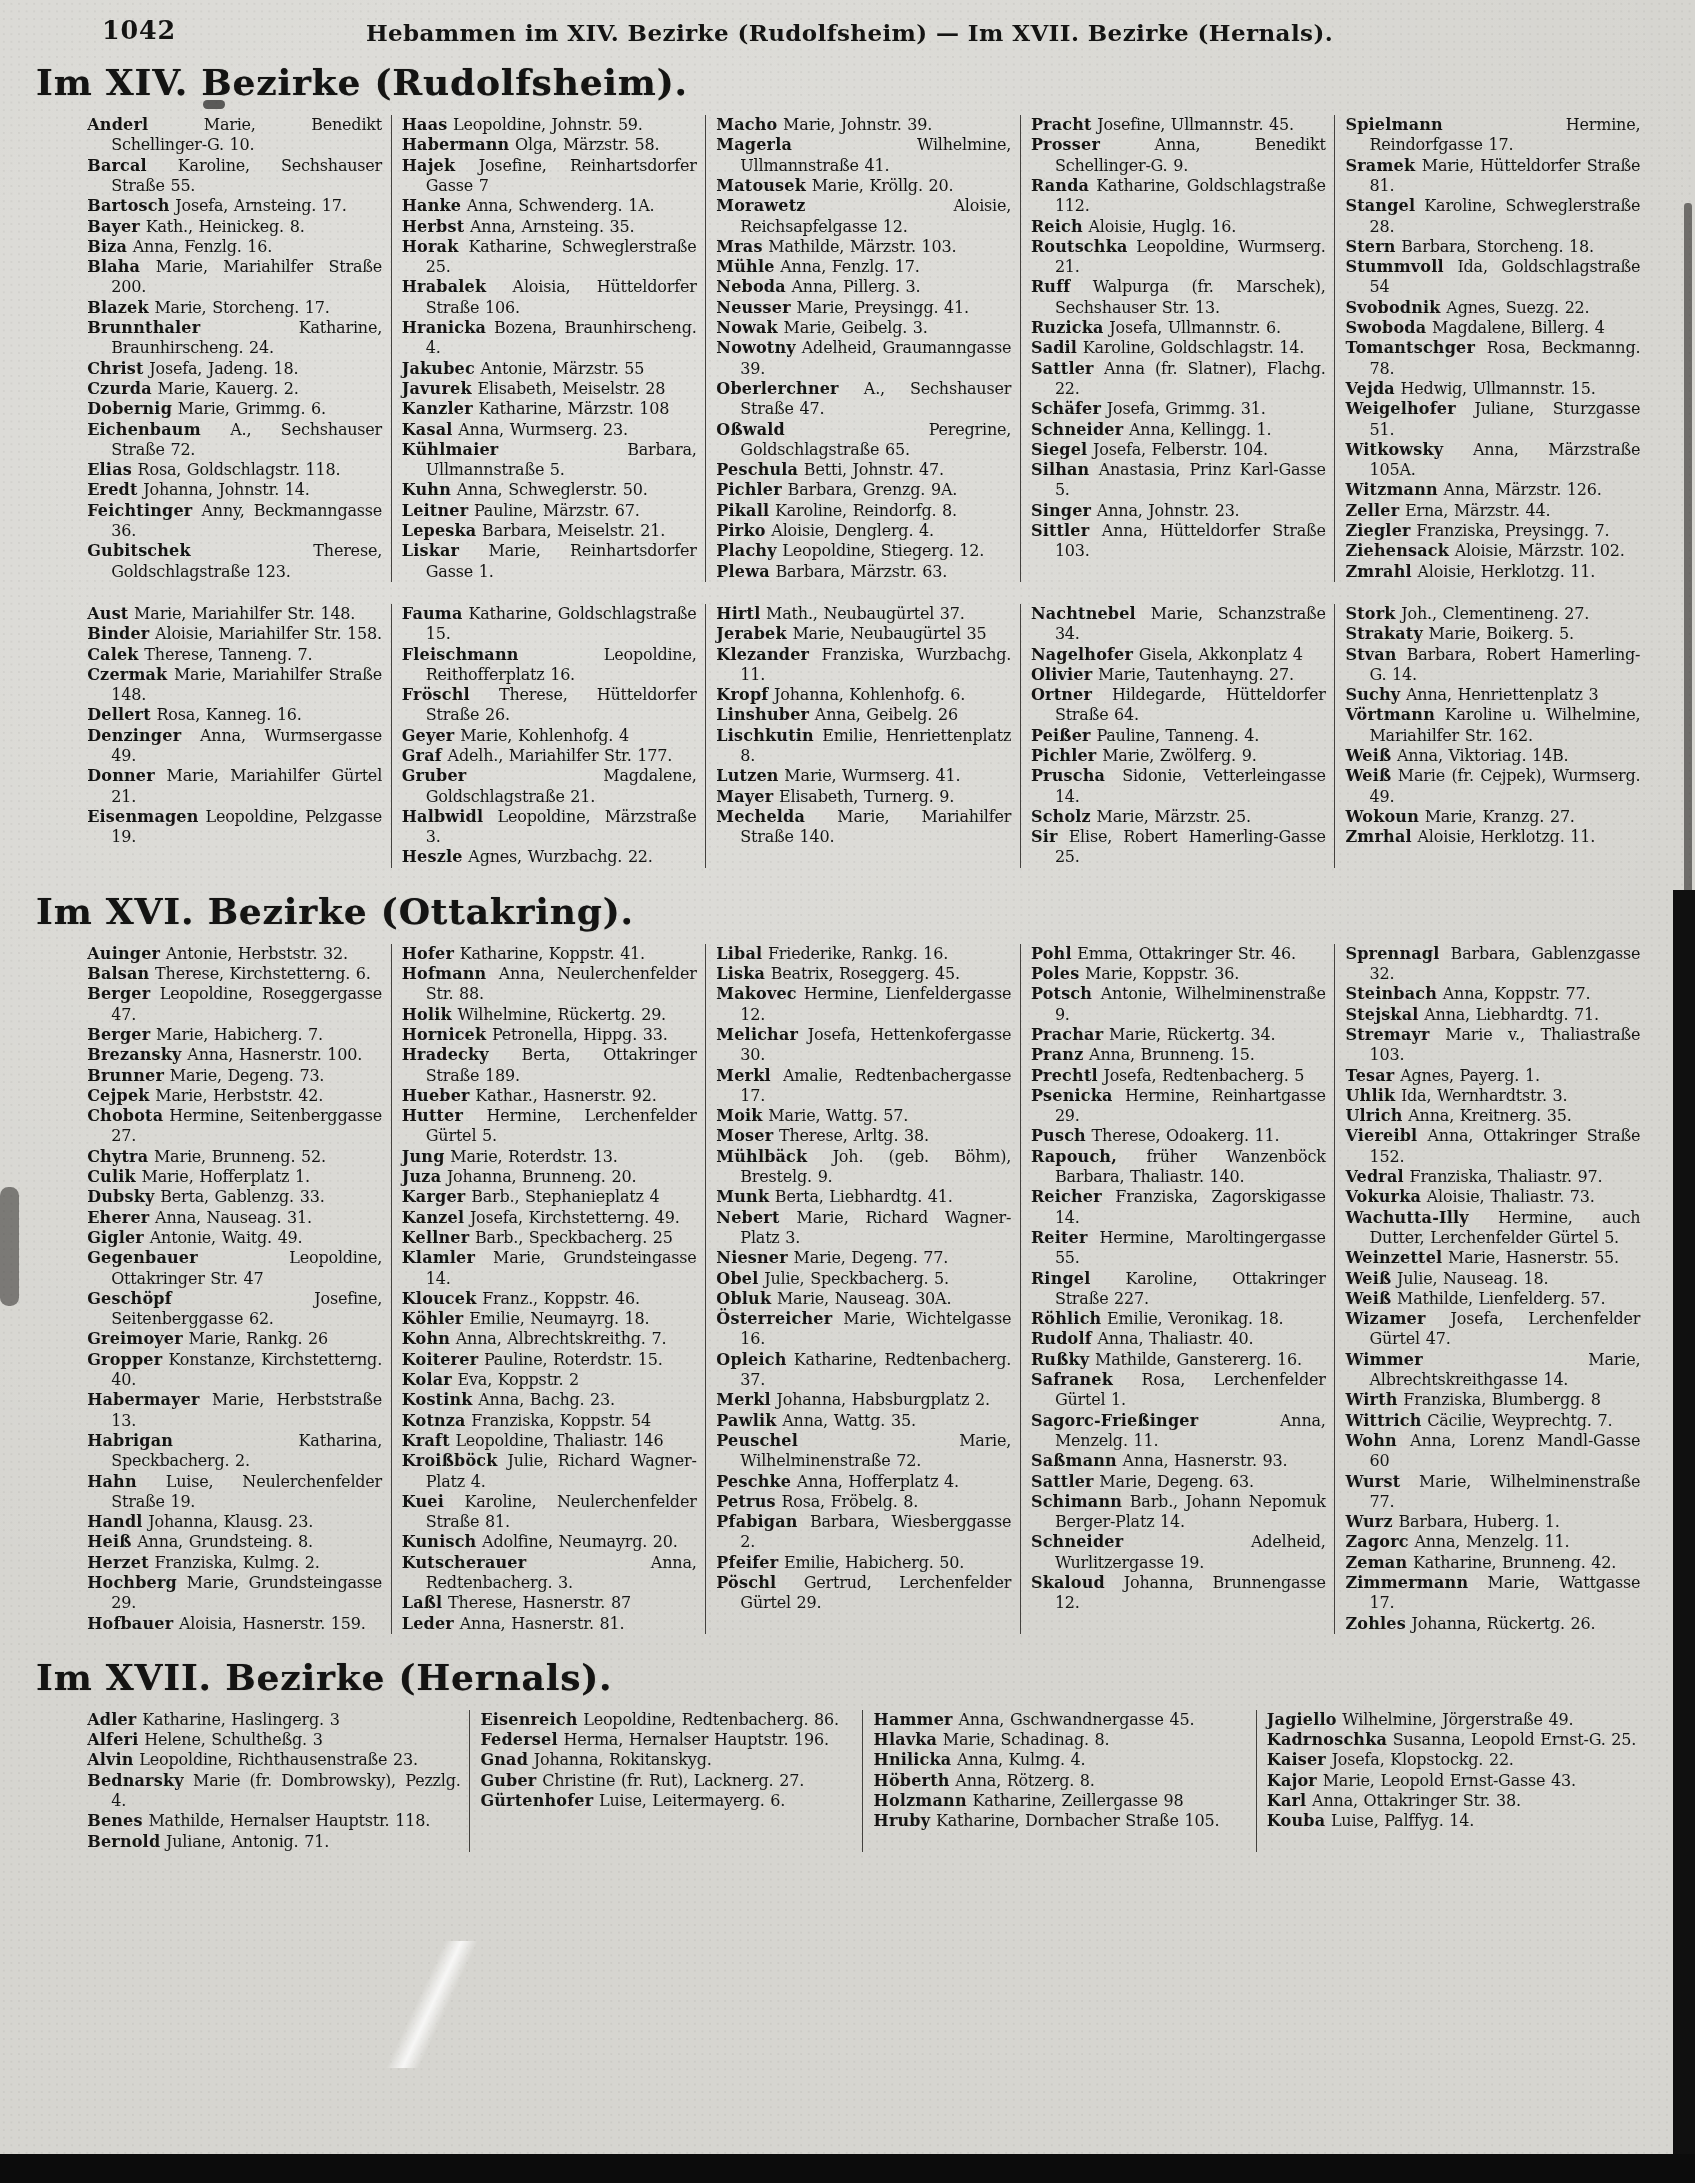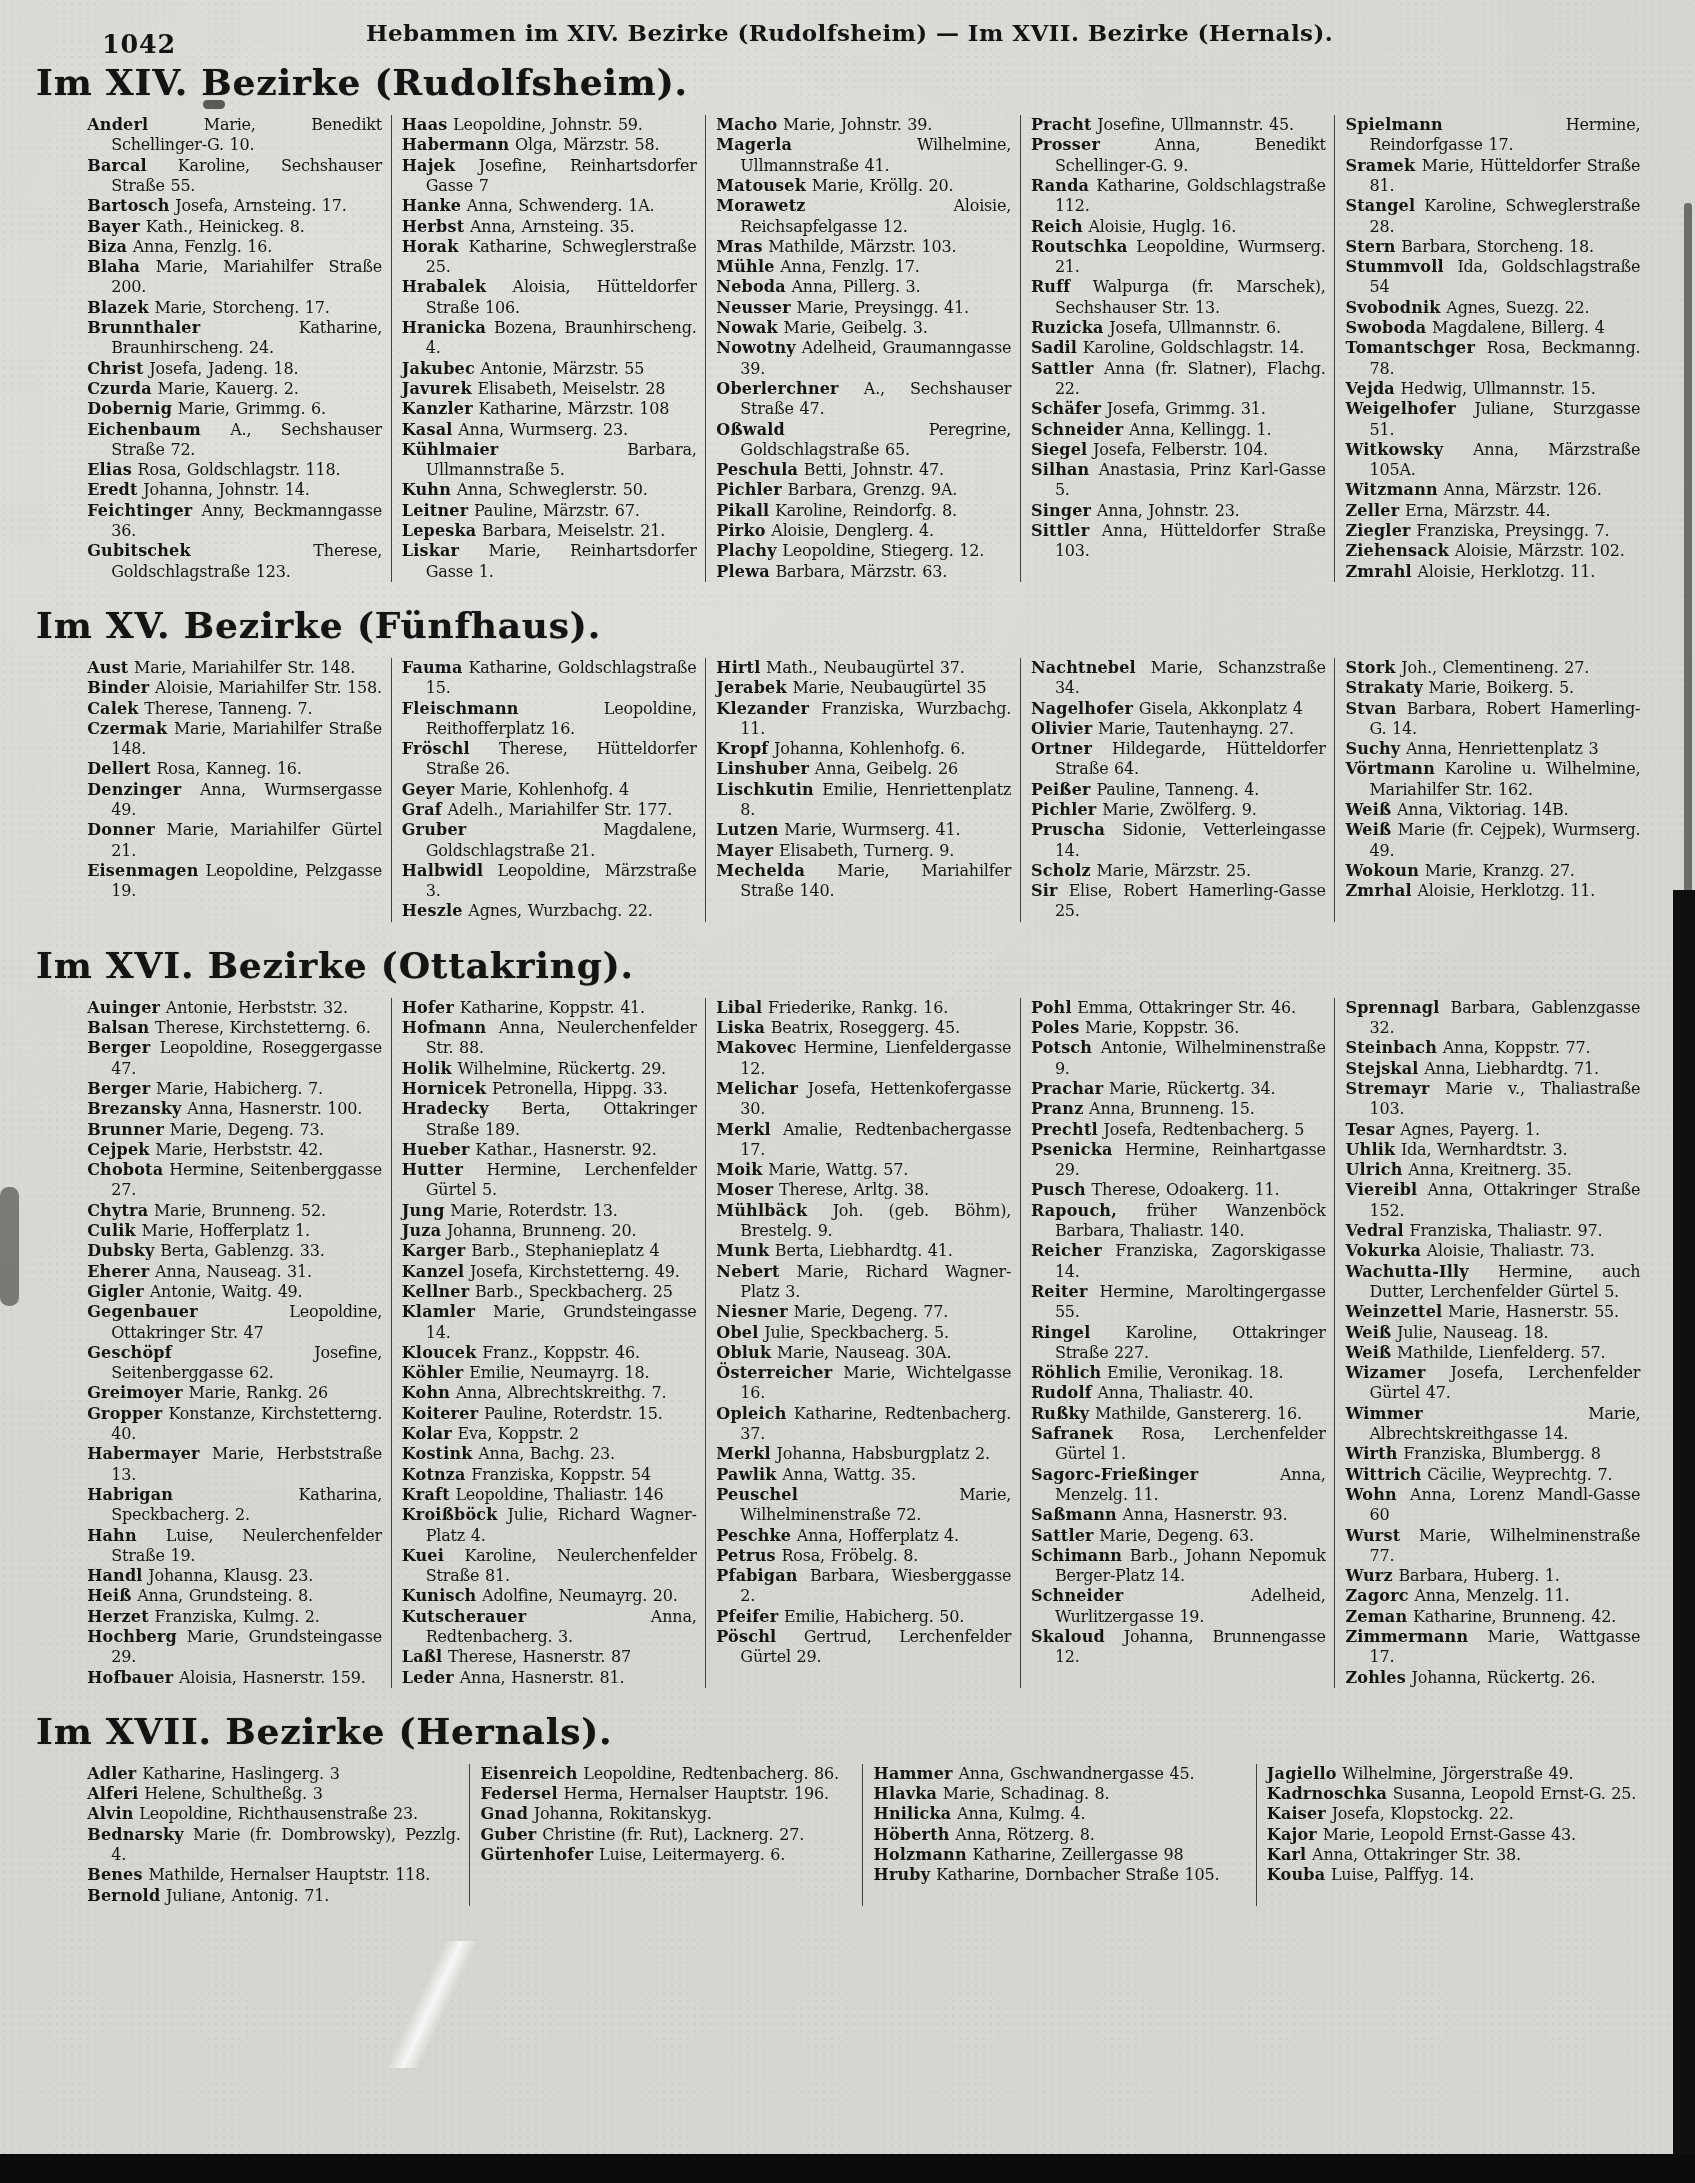--- a/index.html
+++ b/index.html
@@ -14,21 +14,21 @@
   
   .scan-bottom{position:absolute;left:0;right:0;bottom:0;height:29px;background:#0c0c0c;}
   .scan-right-thick{position:absolute;right:0;top:890px;bottom:0;width:22px;background:#101010;}
   .scan-right-thin{position:absolute;right:3.4px;top:203px;height:695px;width:7.6px;background:rgba(25,24,22,.55);border-radius:3.4px;}
   .scan-blob-left{position:absolute;left:0;top:1187px;width:18.6px;height:119px;background:rgba(30,28,25,.5);border-radius:8.5px;}
   .scan-blob-top{position:absolute;left:203px;top:100px;width:22px;height:8.5px;background:rgba(20,20,20,.65);border-radius:4.2px;}
   .crease{position:absolute;left:254px;top:1941px;width:356px;height:127px;pointer-events:none;
     background:linear-gradient(115deg, rgba(0,0,0,0) 46%, rgba(255,255,255,.8) 50%, rgba(0,0,0,0) 54%);}
   .content{position:absolute;inset:0;padding:13.6px 36px 34px 36px;}
   .pagehead{position:relative;height:39px;}
-  .page-number{position:absolute;left:66px;top:15px;font-size:25.4px;letter-spacing:0.8px;font-weight:600;}
+  .page-number{position:absolute;left:66px;top:1px;font-size:25.4px;letter-spacing:0.8px;font-weight:600;}
   .running-title{position:absolute;left:4px;right:0;top:5.1px;text-align:center;font-size:23px;font-weight:700;letter-spacing:0.4px;}
   .section{margin-bottom:22px;}
   .section-title{text-align:left;font-size:36px;font-weight:800;letter-spacing:0.8px;margin:8.5px 0 12px 0;
     text-shadow:0 0 0.8px rgba(20,20,20,.6);}
   .cols{display:flex;align-items:stretch;padding:0 10.2px 0 41px;}
   .col{flex:1 1 0;padding:0 8.5px 0 10.2px;min-width:0;}
   .col + .col{border-left:1.7px solid #42403d;}
   .entry{margin:0;font-size:16px;line-height:20.3px;text-align:justify;
     padding-left:24px;text-indent:-24px;letter-spacing:-0.2px;word-spacing:0.8px;}
   .entry b{font-weight:800;letter-spacing:0.2px;}
@@ -136,21 +136,20 @@
               <p class="entry"><b>Witkowsky</b> Anna, Märzstraße 105A.</p>
               <p class="entry"><b>Witzmann</b> Anna, Märzstr. 126.</p>
               <p class="entry"><b>Zeller</b> Erna, Märzstr. 44.</p>
               <p class="entry"><b>Ziegler</b> Franziska, Preysingg. 7.</p>
               <p class="entry"><b>Ziehensack</b> Aloisie, Märzstr. 102.</p>
               <p class="entry"><b>Zmrahl</b> Aloisie, Herklotzg. 11.</p>
             </div>
           </div>
         </section>
         <section class="section">
-          <h2 class="section-title">Im XV. Bezirke (Fünfhaus).</h2>
           <div class="cols">
             <div class="col">
               <p class="entry"><b>Aust</b> Marie, Mariahilfer Str. 148.</p>
               <p class="entry"><b>Binder</b> Aloisie, Mariahilfer Str. 158.</p>
               <p class="entry"><b>Calek</b> Therese, Tanneng. 7.</p>
               <p class="entry"><b>Czermak</b> Marie, Mariahilfer Straße 148.</p>
               <p class="entry"><b>Dellert</b> Rosa, Kanneg. 16.</p>
               <p class="entry"><b>Denzinger</b> Anna, Wurmsergasse 49.</p>
               <p class="entry"><b>Donner</b> Marie, Mariahilfer Gürtel 21.</p>
               <p class="entry"><b>Eisenmagen</b> Leopoldine, Pelzgasse 19.</p>

